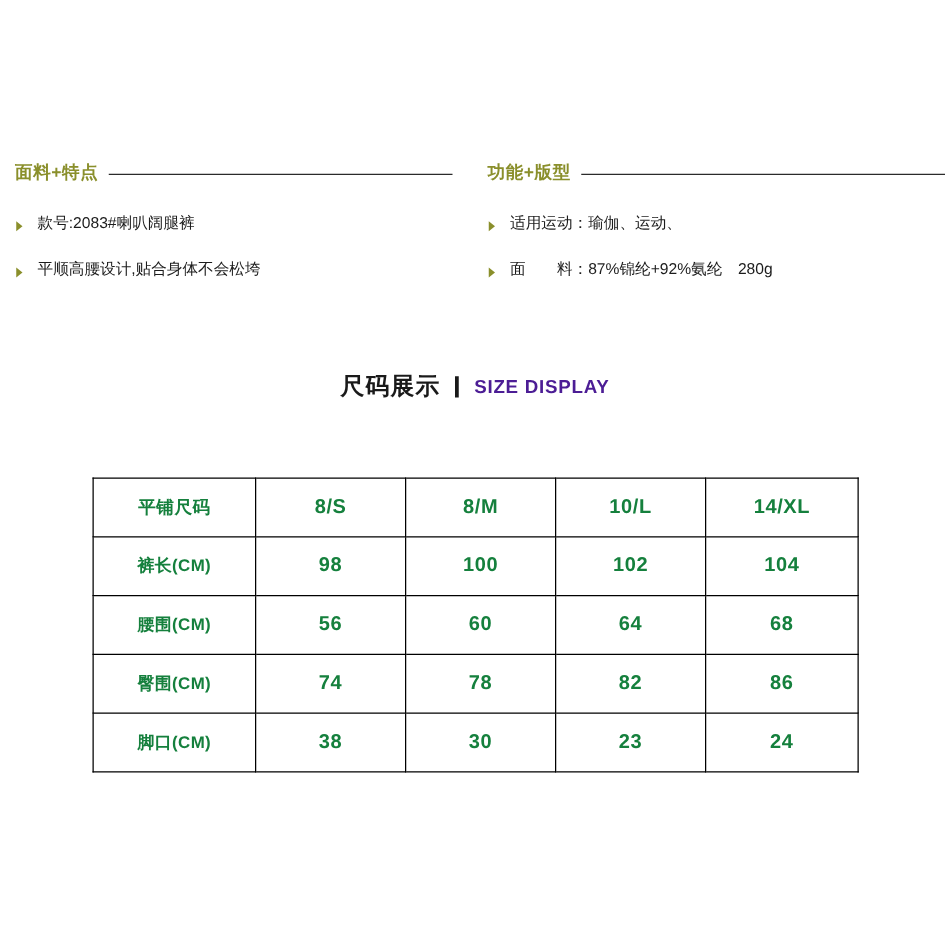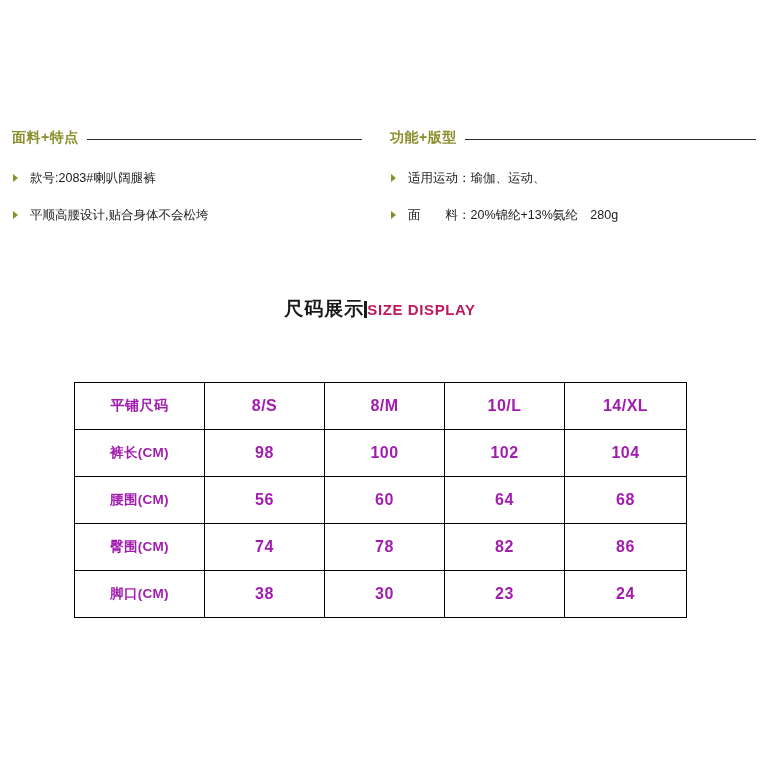--- a/index.html
+++ b/index.html
@@ -53,21 +53,21 @@
     height: 1px;
     background: #2b2b2b;
     margin-top: 2px;
   }
 
   .bullets {
     margin-top: 22px;
   }
   .bullet-row {
     display: flex;
-    align-items: flex-start;
+    align-items: flex-end;
     gap: 9px;
     margin-bottom: 20px;
   }
   .bullet-icon {
     width: 9px;
     height: 12px;
     flex: 0 0 9px;
     position: relative;
     margin-top: 2px;
   }
@@ -91,38 +91,39 @@
 
   
   .size-heading {
     position: absolute;
     top: 296px;
     left: 0;
     width: 760px;
     display: flex;
     align-items: center;
     justify-content: center;
+    gap: 12px;
   }
   .size-heading-cn {
     font-size: 19px;
     font-weight: bold;
     color: #1a1a1a;
     letter-spacing: 1px;
   }
   .size-heading-bar {
     width: 3px;
     height: 17px;
     background: #1a1a1a;
     display: inline-block;
   }
   .size-heading-en {
     font-size: 15px;
     font-weight: bold;
     letter-spacing: 0.6px;
-    color: #be185d;
+    color: #4c1d95;
   }
 
   
   .table-wrap {
     position: absolute;
     top: 382px;
     left: 74px;
     width: 612px;
   }
   table.size-table {
@@ -130,21 +131,21 @@
     width: 612px;
     table-layout: fixed;
   }
   table.size-table th,
   table.size-table td {
     border: 1px solid #000000;
     height: 44px;
     text-align: center;
     vertical-align: middle;
     font-weight: bold;
-    color: #a21caf;
+    color: #15803d;
   }
   table.size-table col.c0 { width: 130px; }
   table.size-table col.c1 { width: 120px; }
   table.size-table col.c2 { width: 120px; }
   table.size-table col.c3 { width: 120px; }
   table.size-table col.c4 { width: 122px; }
 
   .hdr-label {
     font-size: 14px;
     letter-spacing: 0.5px;
@@ -191,21 +192,21 @@
         <span class="col-head-title">功能+版型</span>
         <span class="col-head-rule"></span>
       </div>
       <div class="bullets">
         <div class="bullet-row">
           <span class="bullet-icon"></span>
           <span class="bullet-text">适用运动：瑜伽、运动、</span>
         </div>
         <div class="bullet-row">
           <span class="bullet-icon"></span>
-          <span class="bullet-text">面　　料：20%锦纶+13%氨纶　280g</span>
+          <span class="bullet-text">面　　料：87%锦纶+92%氨纶　280g</span>
         </div>
       </div>
     </div>
 
   </div>
 
   <div class="size-heading">
     <span class="size-heading-cn">尺码展示</span>
     <span class="size-heading-bar"></span>
     <span class="size-heading-en">SIZE DISPLAY</span>

